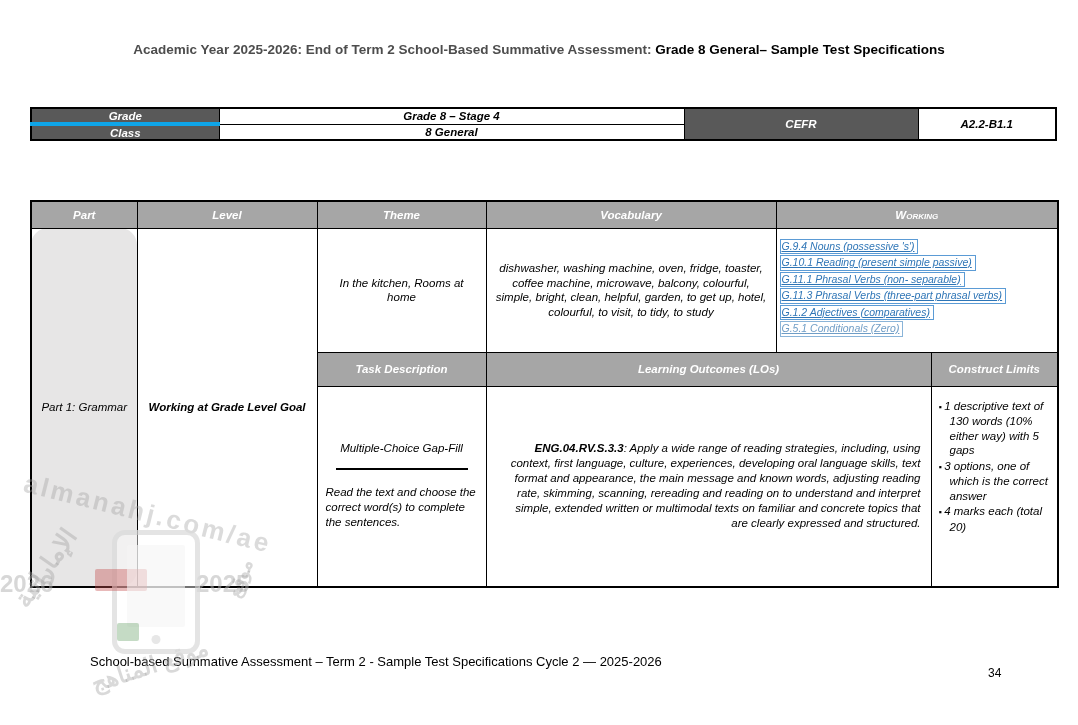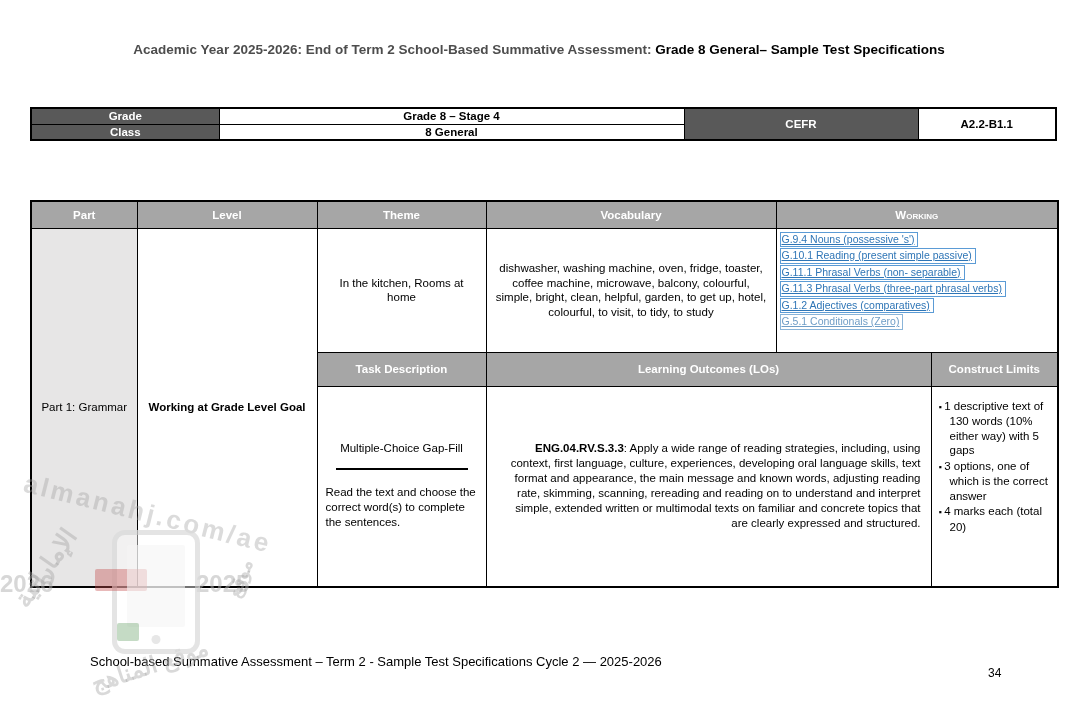--- a/index.html
+++ b/index.html
@@ -13,48 +13,48 @@
   
   .doc-title {
     position:absolute; top:40px; left:50%; transform:translateX(-50%);
     width:830px; text-align:center; font-size:13.5px; font-weight:bold;
     line-height:20px;
   }
   .doc-title .t-gray { color:#4d4d4d; }
   .doc-title .t-black { color:#000; }
 
   
-  table { border-collapse:collapse; table-layout:fixed; }
+  table { border-collapse:collapse; table-layout:fixed;font-style:italic; }
   td, th { border:1px solid #000; font-size:11.5px; overflow:hidden; }
   .c-dark  { background:#595959; color:#fff; font-weight:bold; text-align:center; }
   .c-light { background:#d9d9d9; color:#000; font-weight:bold; text-align:center; }
   .c-hdr   { background:#a6a6a6; color:#fff; font-weight:bold; text-align:center; }
 
   
   .info-table { position:absolute; left:30px; top:107px; width:1025px; border:2px solid #000; }
   .info-table td { height:16px; }
   .info-table .val { text-align:center; font-weight:bold; }
-  .info-table .w-split { border-top:1px solid #0ea5e9; }
+  .info-table .w-split { border-top:4px solid #0ea5e9; }
 
   
   .lang-table { position:absolute; left:30px; top:148px; width:1025px; border:2px solid #000; }
   .lang-table td { height:31px; }
   .lang-table .val-center { text-align:center; }
   .lang-table .tm { vertical-align:top; text-align:left; padding:2px 5px; }
   .lang-table .marks { text-align:left; padding-left:9px; }
 
   
   .spec-table { position:absolute; left:30px; top:200px; width:1027px; border:2px solid #000; }
   .spec-table th { height:27px; }
   .spec-table .sub-hdr th { height:34px; }
   .part-cell { background:#e7e6e6; text-align:center; vertical-align:middle; }
   .level-cell { text-align:center; vertical-align:middle; font-weight:bold; }
   .theme-cell { text-align:center; vertical-align:middle; padding:4px 14px; line-height:14.5px; }
   .vocab-cell { text-align:center; vertical-align:middle; padding:0 7px; line-height:14.5px; }
-  .grammar-cell { vertical-align:top; padding:3px 3px; }
+  .grammar-cell { vertical-align:top; padding:10px 3px; }
   .grammar-cell .links { display:flex; flex-direction:column; align-items:flex-start; gap:1px; }
   .grammar-cell a {
     font-size:10.5px; line-height:12.5px; color:#2e75b6; text-decoration:underline;
     border:1px solid #5b9bd5; padding:0 3px 1px 1px; cursor:pointer; white-space:nowrap;
   }
   .grammar-cell a.muted { color:#6f9dc6; border-color:#8ab4d8; }
   .task-cell { vertical-align:middle; padding:6px 8px; }
   .task-title { text-align:center; font-size:11.5px; }
   .task-rule { border-top:2px solid #000; margin:14px 10px 15px 10px; height:0; }
   .task-body { text-align:left; line-height:15px; font-size:11.5px; }
@@ -128,21 +128,21 @@
     </colgroup>
     <tbody>
         <tr>
       <th class="c-hdr">Part</th>
       <th class="c-hdr">Level</th>
       <th class="c-hdr">Theme</th>
       <th class="c-hdr">Vocabulary</th>
       <th class="c-hdr" colspan="2" style="font-variant:small-caps;">Working</th>
     </tr>
     <tr>
-      <td class="part-cell" rowspan="3" style="height:345px;">Part 1: Grammar</td>
+      <td class="part-cell" rowspan="3" style="height:345px;border-radius:17px;">Part 1: Grammar</td>
       <td class="level-cell" rowspan="3">Working at Grade Level Goal</td>
       <td class="theme-cell" style="height:124px;">In the kitchen, Rooms at home</td>
       <td class="vocab-cell">dishwasher, washing machine, oven, fridge, toaster, coffee machine, microwave,  balcony, colourful, simple, bright, clean, helpful, garden, to get up, hotel, colourful, to visit, to tidy, to study</td>
       <td class="grammar-cell" colspan="2">
         <div class="links">
           <a>G.9.4 Nouns (possessive 's')</a>
           <a>G.10.1 Reading (present simple passive)</a>
           <a>G.11.1 Phrasal Verbs (non- separable)</a>
           <a>G.11.3 Phrasal Verbs (three-part phrasal verbs)</a>
           <a>G.1.2 Adjectives (comparatives)</a>

